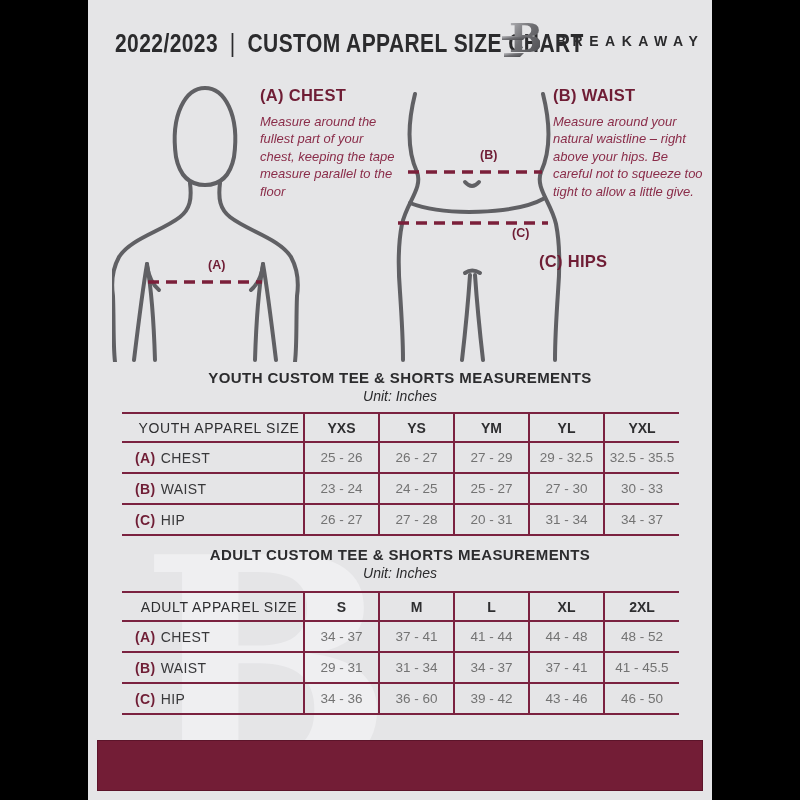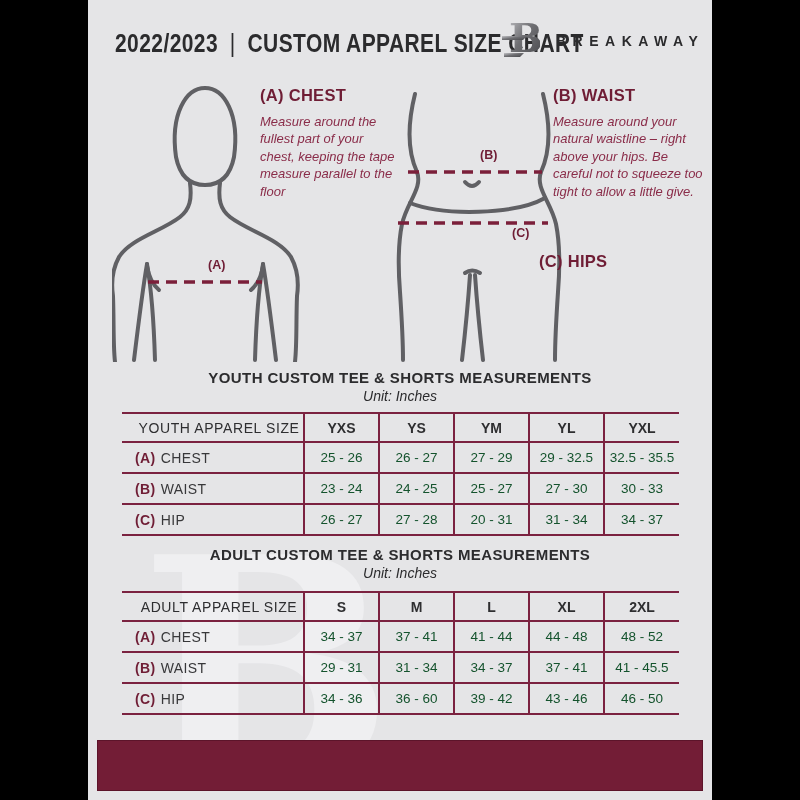--- a/index.html
+++ b/index.html
@@ -37,21 +37,21 @@
   .yt-table{top:412px;} .at-table{top:591px;}
   .size-table th,.size-table td{border-bottom:2px solid #7b2240;padding:0;margin:0;}
   .size-table th+th,.size-table td+td{border-left:2px solid #7b2240;}
   .size-table th{height:27px;font-size:14px;color:#2e2e30;}
   .size-table td{height:29px;}
   .size-table .lbl-col{width:182px;text-align:center;margin-top:16px;}
   .size-table th.lbl-col{font-weight:normal;font-size:14px;letter-spacing:0.6px;padding-left:13px;}
   .size-table th.sz{font-weight:bold;text-align:center;}
   .size-table td.lbl{padding-left:13px;font-size:14px;color:#38383a;letter-spacing:0.4px;white-space:nowrap;}
   .size-table td.lbl .mk{font-weight:bold;color:#6f1d35;margin-right:5px;}
-  .size-table td.val{text-align:center;font-size:13.5px;color:#14532d;}
+  .size-table td.val{text-align:center;font-size:13.5px;color:#737373;}
 
   
   .footer-bar{position:absolute;left:9px;top:740px;width:604px;height:49px;background:#731d36;border:1px solid #5c142a;z-index:2;}
 </style>
 </head>
 <body>
 
 <div class="stage">
   <div class="page">
 

